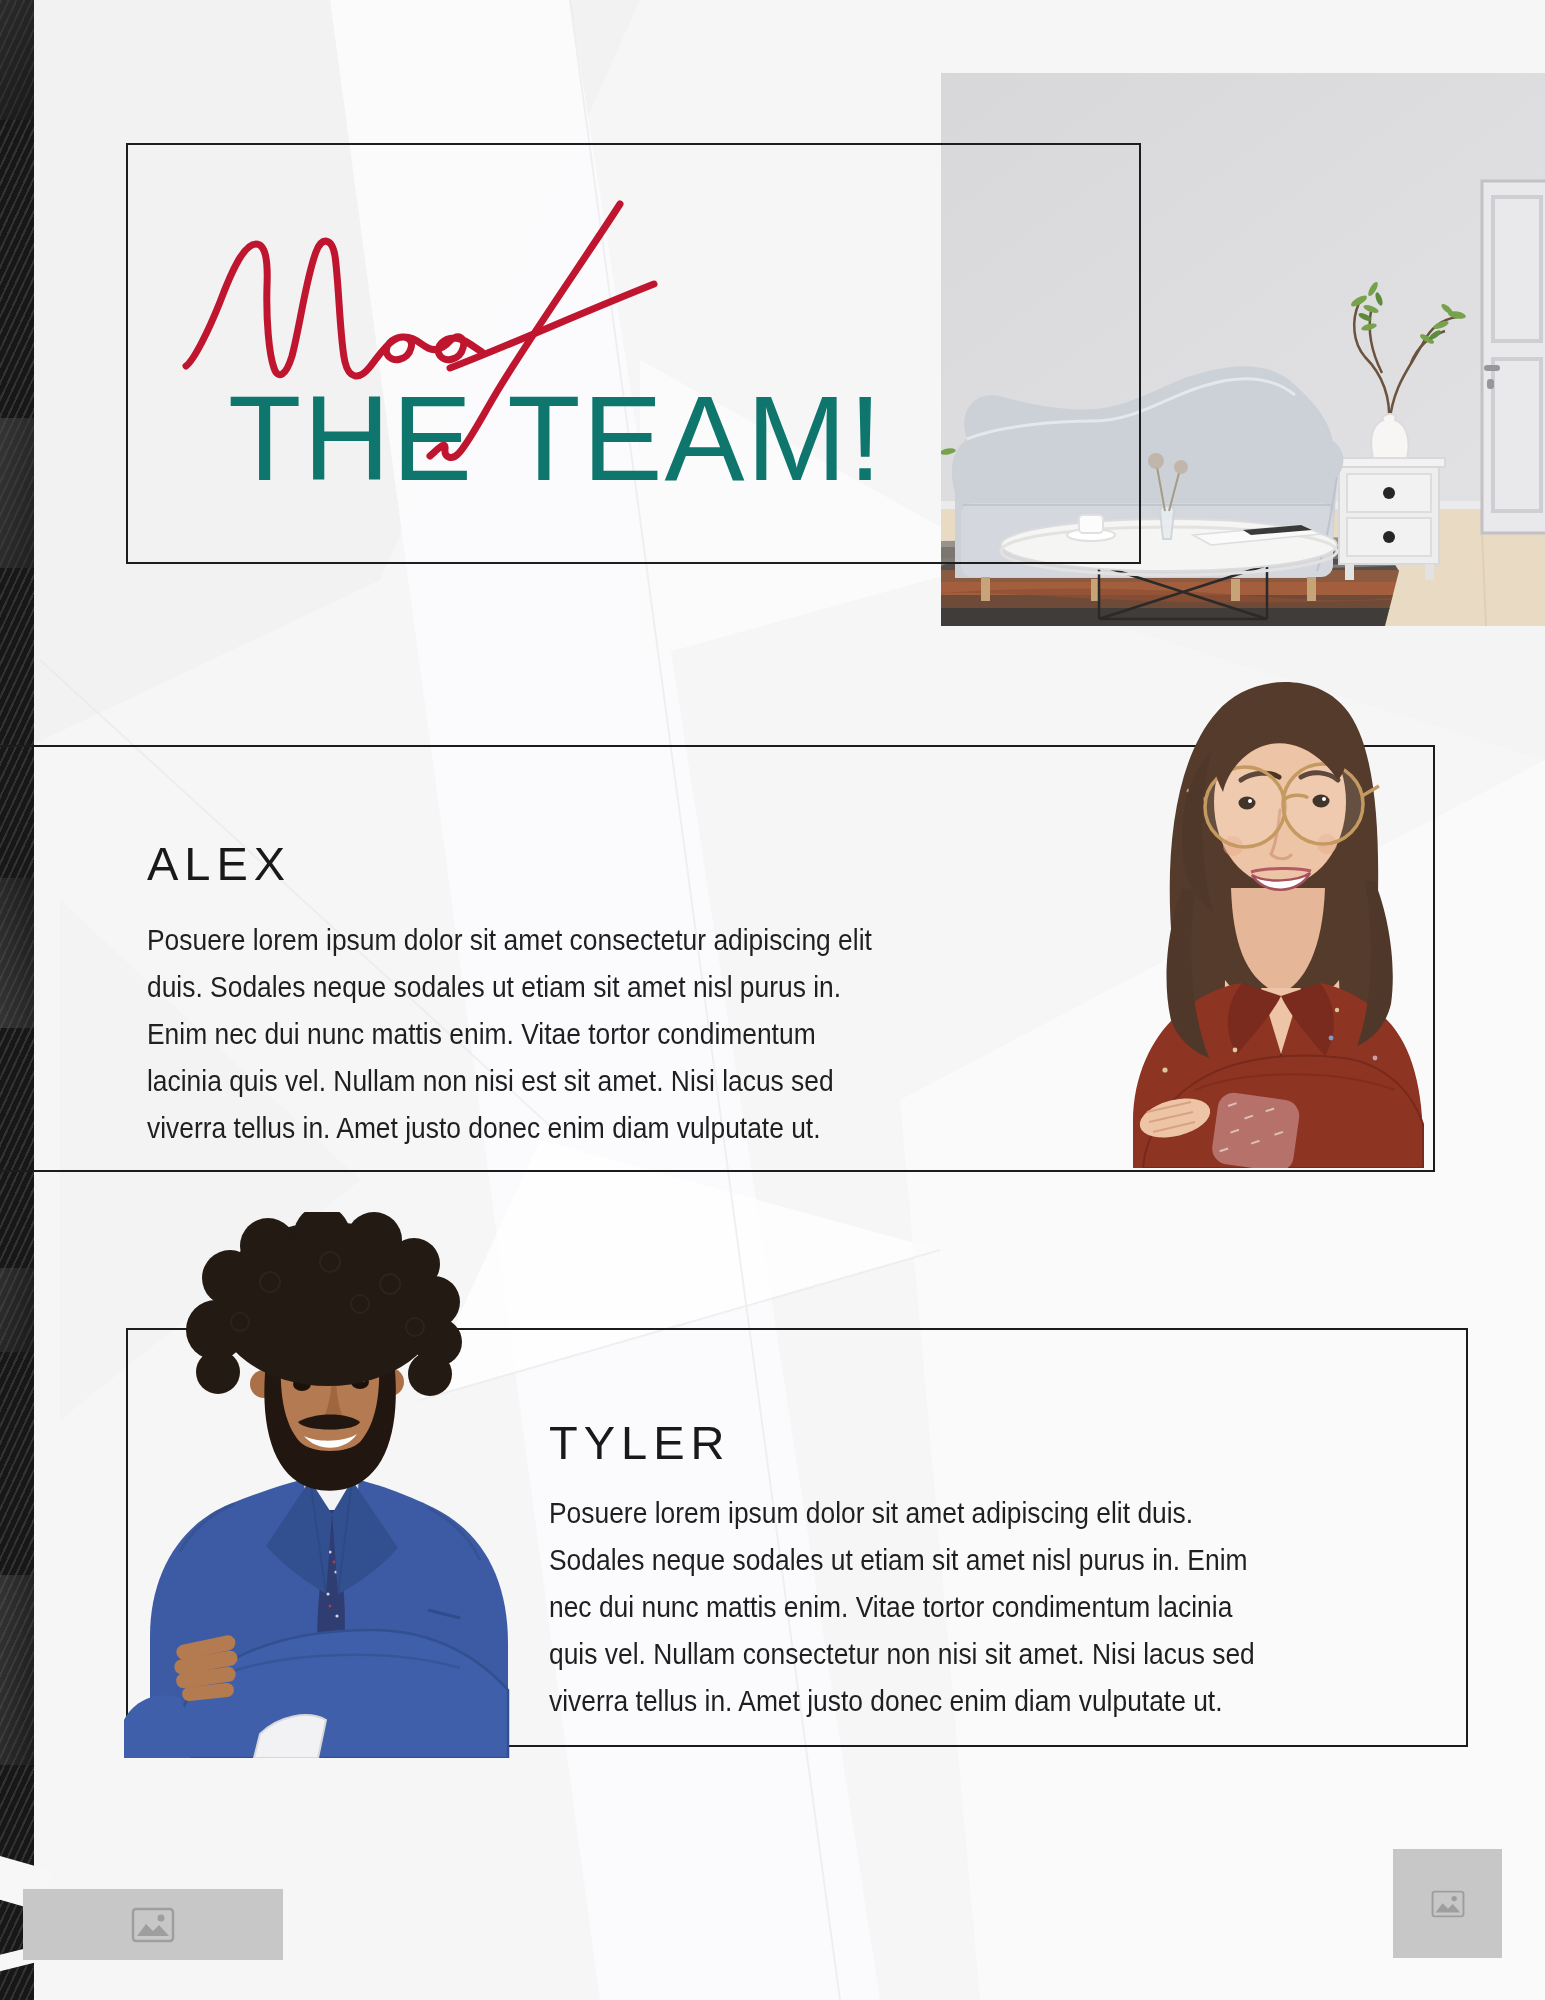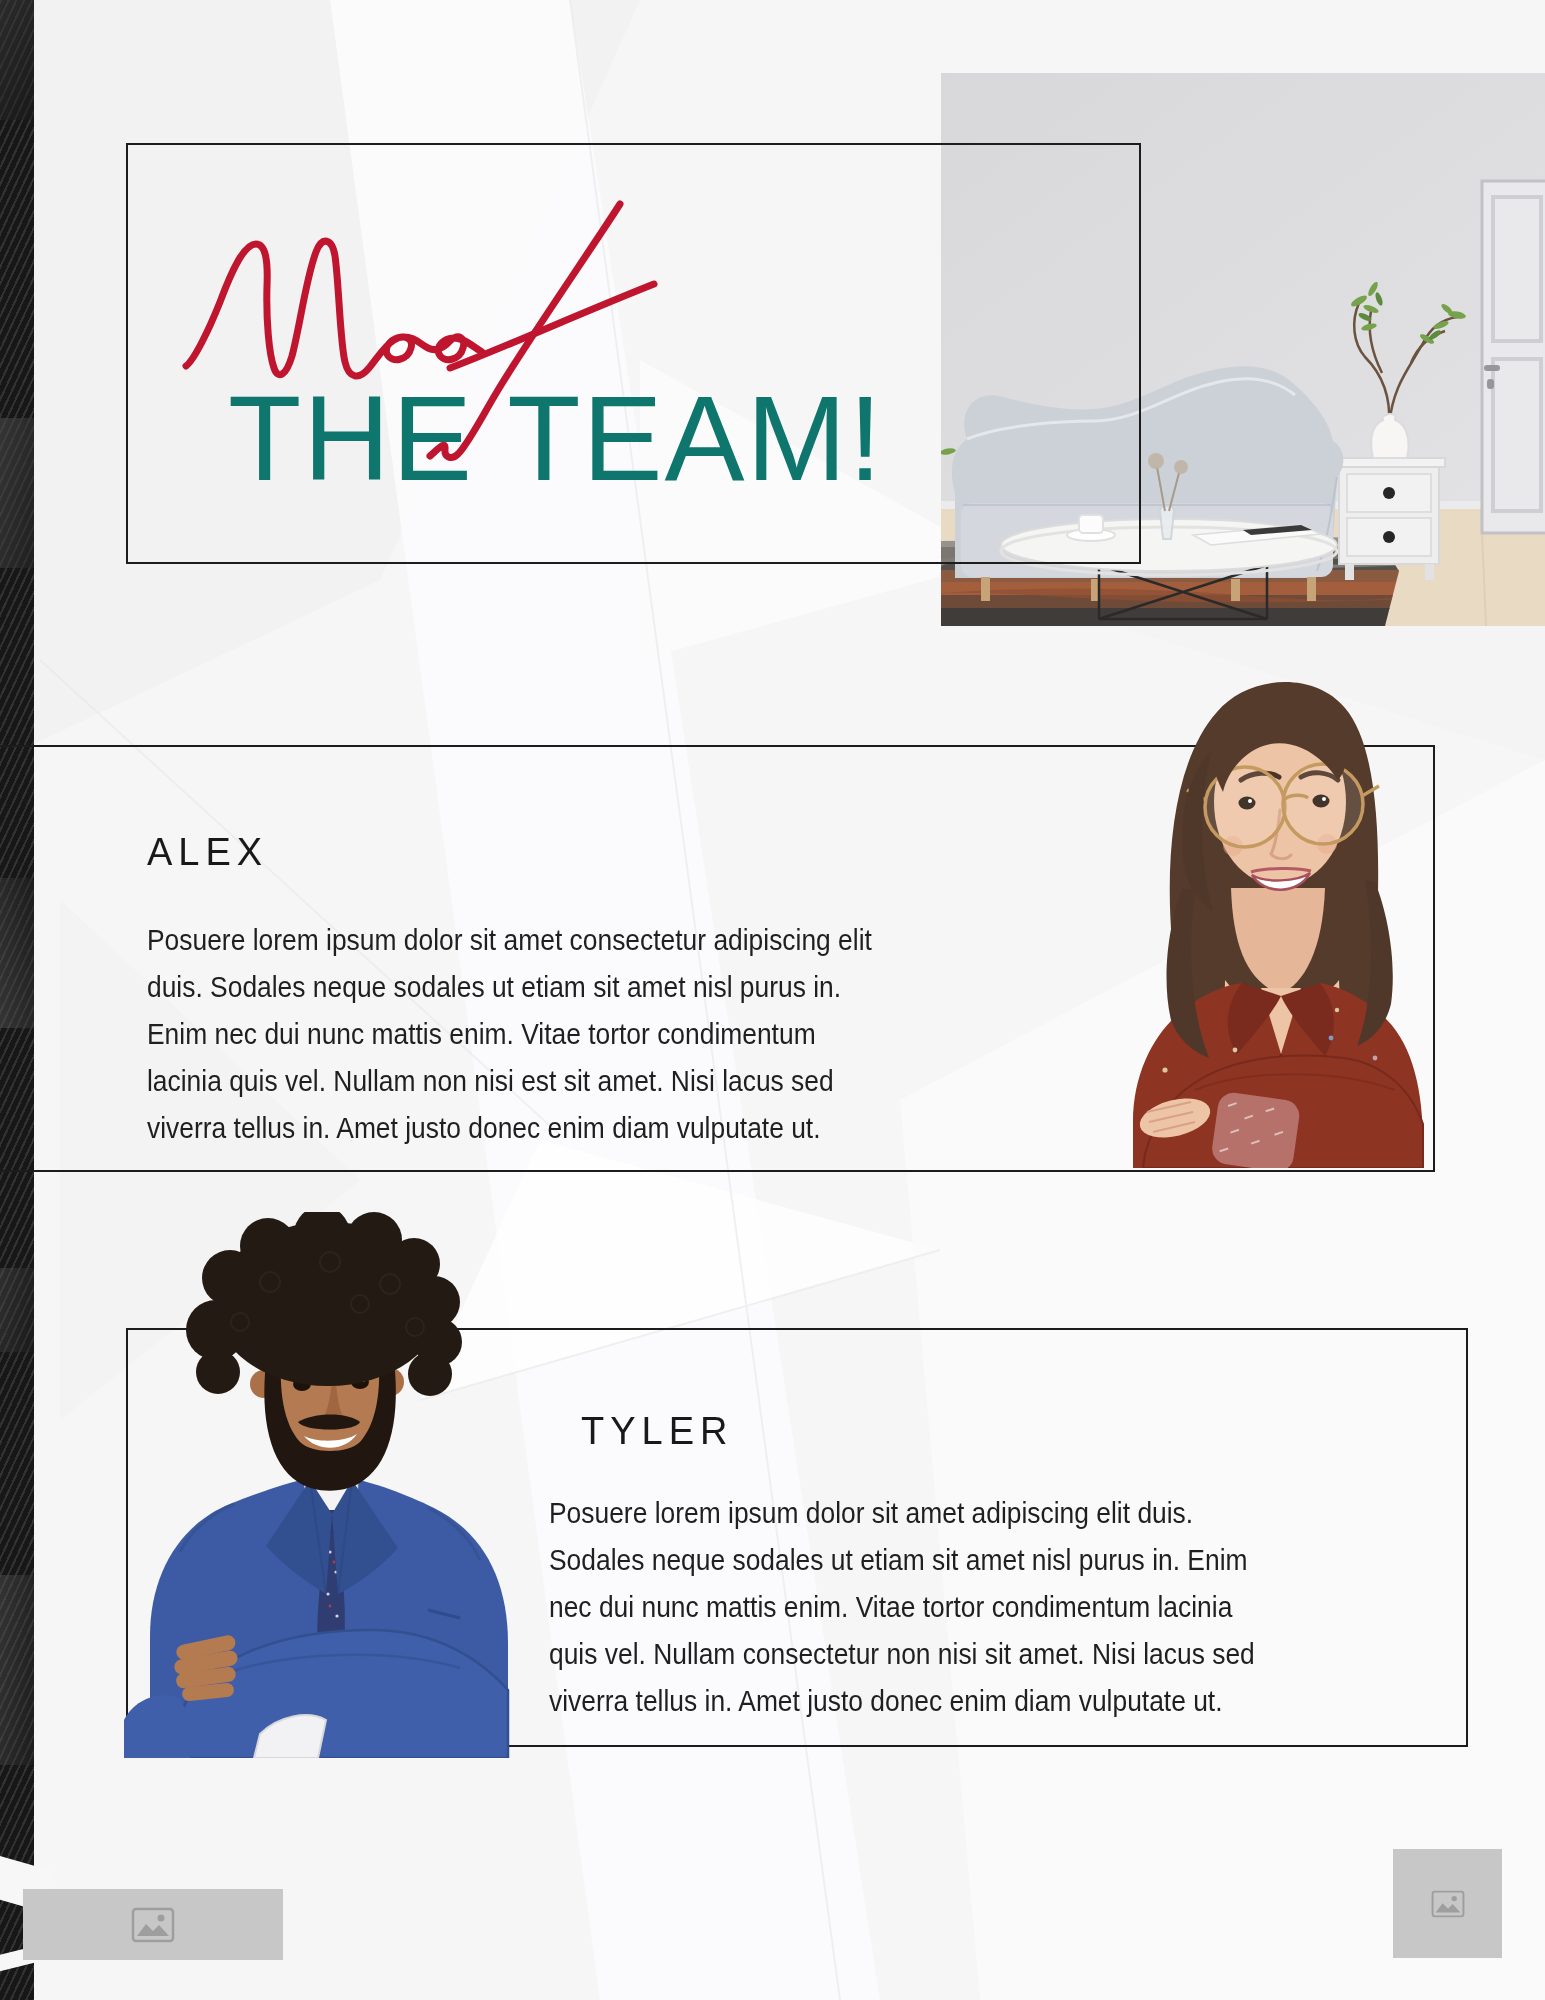--- a/index.html
+++ b/index.html
@@ -42,25 +42,25 @@
     color:#0f766e;white-space:nowrap;
   }
   .visually-hidden{position:absolute;width:1px;height:1px;overflow:hidden;clip:rect(0 0 0 0);}
 
   
   .member-box{border:2px solid #1c1c1c;background:transparent;z-index:3;}
   #alex-box{left:0;top:745px;width:1433px;height:423px;border-left:none;}
   #tyler-box{left:126px;top:1328px;width:1338px;height:415px;}
 
   .member-name{
-    z-index:4;color:#191919;font-size:38px;font-weight:500;
+    z-index:4;color:#191919;font-size:47px;font-weight:500;
     letter-spacing:6px;line-height:1;white-space:nowrap;
   }
   #alex-name{left:147px;top:801px;}
-  #tyler-name{left:549px;top:1380px;margin-left:32px;}
+  #tyler-name{left:549px;top:1380px;}
 
   .member-bio{
     z-index:4;color:#1f1f1f;font-size:30px;line-height:47px;
     white-space:pre-line;transform:scaleX(.88);transform-origin:0 0;
   }
   #alex-bio{left:147px;top:886px;width:900px;}
   #tyler-bio{left:549px;top:1459px;width:980px;}
 
   
   #alex-photo{left:1075px;top:650px;width:374px;height:518px;z-index:5;overflow:hidden;}

